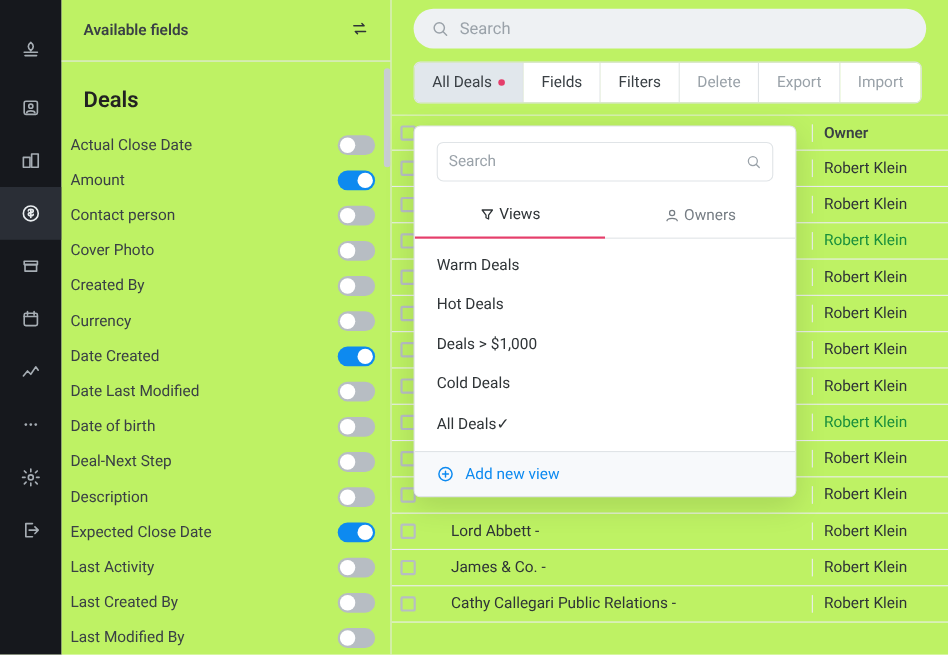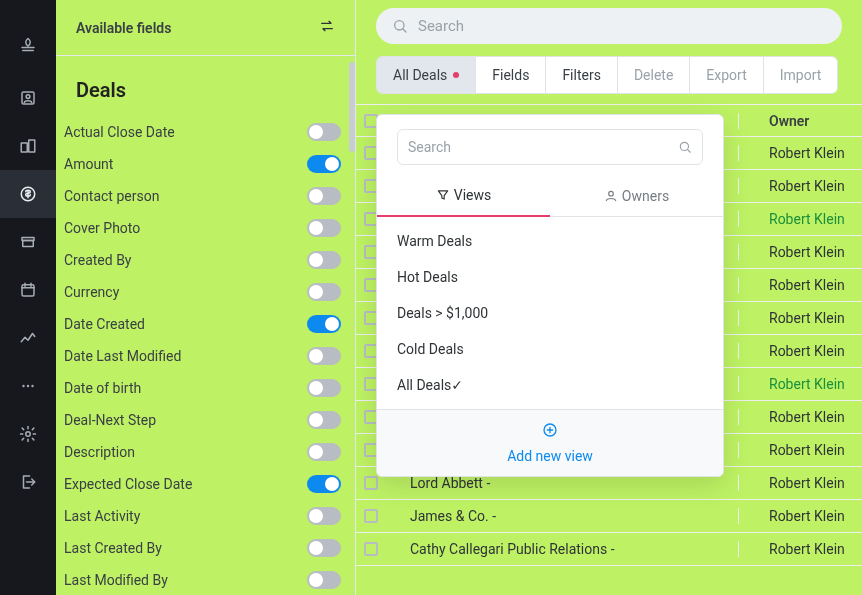--- a/index.html
+++ b/index.html
@@ -40,39 +40,39 @@
   .pill:last-child { border-right: none; }
   .pill.active { background: #e1e7ec; }
   .pill.muted { color: #9aa2a9; }
   .dirty-dot { width: 6px; height: 6px; border-radius: 50%; background: #e53e6b; display: inline-block; }
 
   
   .grid { flex: 1; overflow: hidden; }
   .row { display: grid; grid-template-columns: 36px 1fr 110px; align-items: center; height: 33px; border-bottom: 1px solid #eceef0; padding: 0 14px 0 8px; font-size: 14px; }
   .row.head { font-weight: 600; color: #3a4045; border-top: 1px solid #eceef0; }
   .row .cell-name { padding-left: 10px; white-space: nowrap; overflow: hidden; text-overflow: ellipsis; }
-  .row .cell-owner { border-left: 1px solid #eceef0; padding-left: 30px; white-space: nowrap; }
+  .row .cell-owner { border-left: 1px solid #eceef0; padding-left: 10px; white-space: nowrap; }
   .row .cell-owner.link { color: #1a8f3c; cursor: pointer; }
   .cb { width: 14px; height: 14px; border: 2px solid #b7bdc3; border-radius: 2px; }
 
   
   .dropdown {
     position: absolute; left: 20px; top: 114px;
     width: 348px; background: #fff; border: 1px solid #e0e4e7; border-radius: 6px;
     box-shadow: 0 8px 28px rgba(0,0,0,0.12);
     z-index: 50; overflow: hidden;
   }
   .dd-search { margin: 14px 20px 10px; height: 36px; border: 1px solid #e0e4e7; border-radius: 6px; display: flex; align-items: center; padding: 0 10px; color: #9aa2a9; font-size: 14px; justify-content: space-between; }
   .dd-tabs { display: flex; }
   .dd-tab { flex: 1; display: flex; align-items: center; justify-content: center; gap: 4px; height: 42px; font-size: 14px; color: #767d84; cursor: pointer; }
   .dd-tab.active { color: #2f3437; border-bottom: 2px solid #e53e6b; }
   .dd-tab:not(.active) { border-bottom: 1px solid #e0e4e7; }
   .dd-list { padding: 6px 0; max-height: 220px; }
   .dd-item { display: flex; align-items: center; justify-content: flex-start; padding: 10px 20px; font-size: 14px; color: #2f3437; cursor: pointer; }
-  .dd-add { border-top: 1px solid #e0e4e7; padding: 12px 20px; display: flex; align-items: center; gap: 10px; color: #0d8af0; font-size: 14px; cursor: pointer; background: #f7f9fb; flex-direction: column; }
+  .dd-add { border-top: 1px solid #e0e4e7; padding: 12px 20px; display: flex; align-items: center; gap: 10px; color: #0d8af0; font-size: 14px; cursor: pointer; background: #f7f9fb; }
   .check { font-size: 14px; color: #2f3437; }
 
   .icon-svg { stroke: currentColor; fill: none; stroke-width: 2; stroke-linecap: round; stroke-linejoin: round; }
 </style>
 </head>
 <body>
 
 <div class="app">
 
   <nav class="rail">

